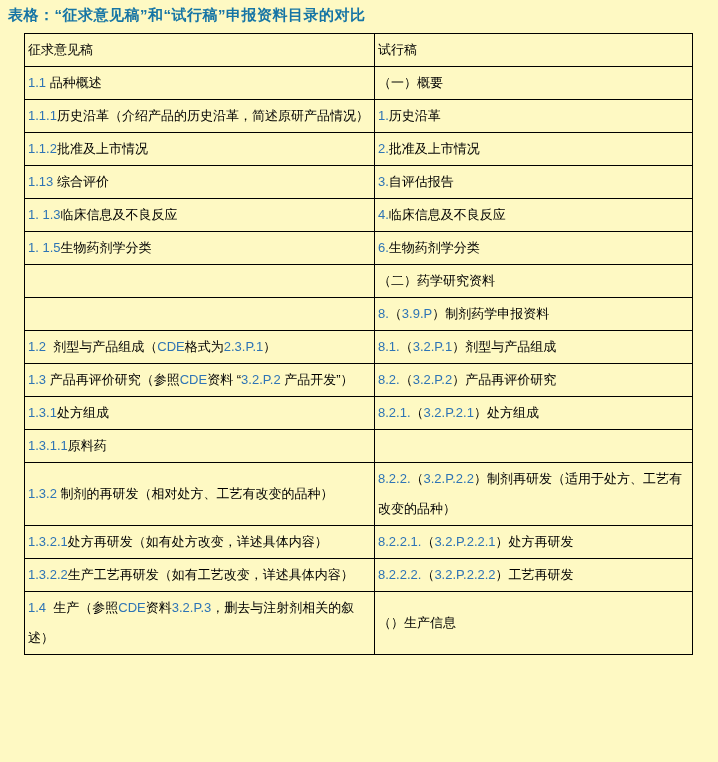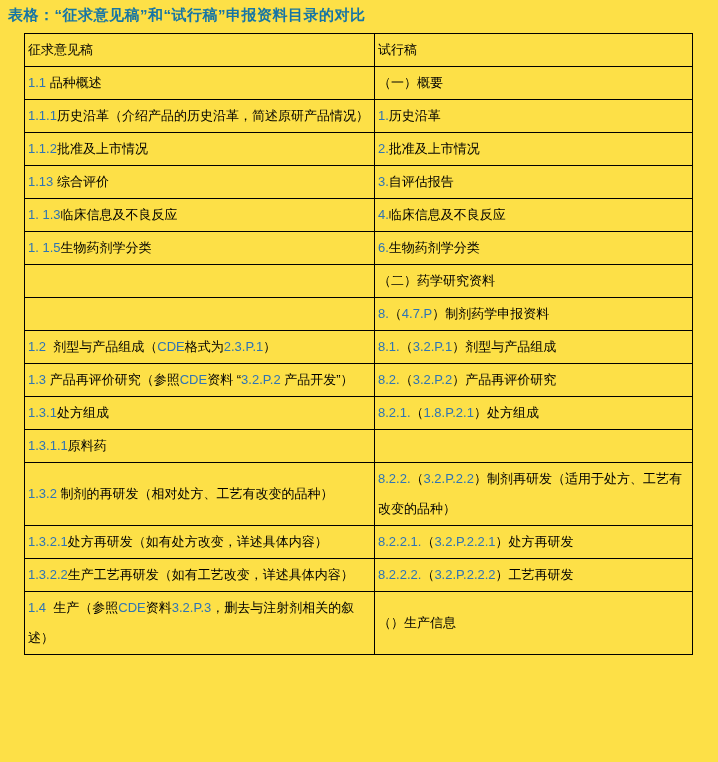--- a/index.html
+++ b/index.html
@@ -4,21 +4,21 @@
 <style>
   html, body {
     margin: 0;
     padding: 0;
     background: #ffffff;
   }
   .page {
     width: 718px;
     height: 762px;
     overflow: hidden;
-    background: #fde047;
+    background: #fef9c3;
     font-family: "Liberation Sans", "DejaVu Sans", sans-serif;
     color: var(--color-text, #000);
   }
   .doc-title {
     margin: 6px 0 8px 8px;
     font-size: 15px;
     font-weight: bold;
     color: var(--color-title, #1675A5);
     letter-spacing: 0.5px;
   }
@@ -87,33 +87,33 @@
         <tr>
           <td><span class="num">1.</span> <span class="num">1.5</span>生物药剂学分类</td>
           <td><span class="num">6.</span>生物药剂学分类</td>
         </tr>
         <tr>
           <td></td>
           <td>（二）药学研究资料</td>
         </tr>
         <tr>
           <td></td>
-          <td><span class="num">8.</span>（<span class="num">4.7.P</span>）制剂药学申报资料</td>
+          <td><span class="num">8.</span>（<span class="num">3.9.P</span>）制剂药学申报资料</td>
         </tr>
         <tr>
           <td><span class="num">1.2</span>  剂型与产品组成（<span class="num">CDE</span>格式为<span class="num">2.3.P.1</span>）</td>
           <td><span class="num">8.1.</span>（<span class="num">3.2.P.1</span>）剂型与产品组成</td>
         </tr>
         <tr>
           <td><span class="num">1.3</span> 产品再评价研究（参照<span class="num">CDE</span>资料 “<span class="num">3.2.P.2</span> 产品开发”）</td>
           <td><span class="num">8.2.</span>（<span class="num">3.2.P.2</span>）产品再评价研究</td>
         </tr>
         <tr>
           <td><span class="num">1.3.1</span>处方组成</td>
-          <td><span class="num">8.2.1.</span>（<span class="num">1.8.P.2.1</span>）处方组成</td>
+          <td><span class="num">8.2.1.</span>（<span class="num">3.2.P.2.1</span>）处方组成</td>
         </tr>
         <tr>
           <td><span class="num">1.3.1.1</span>原料药</td>
           <td></td>
         </tr>
         <tr>
           <td><span class="num">1.3.2</span> 制剂的再研发（相对处方、工艺有改变的品种）</td>
           <td><span class="num">8.2.2.</span>（<span class="num">3.2.P.2.2</span>）制剂再研发（适用于处方、工艺有改变的品种）</td>
         </tr>
         <tr>

